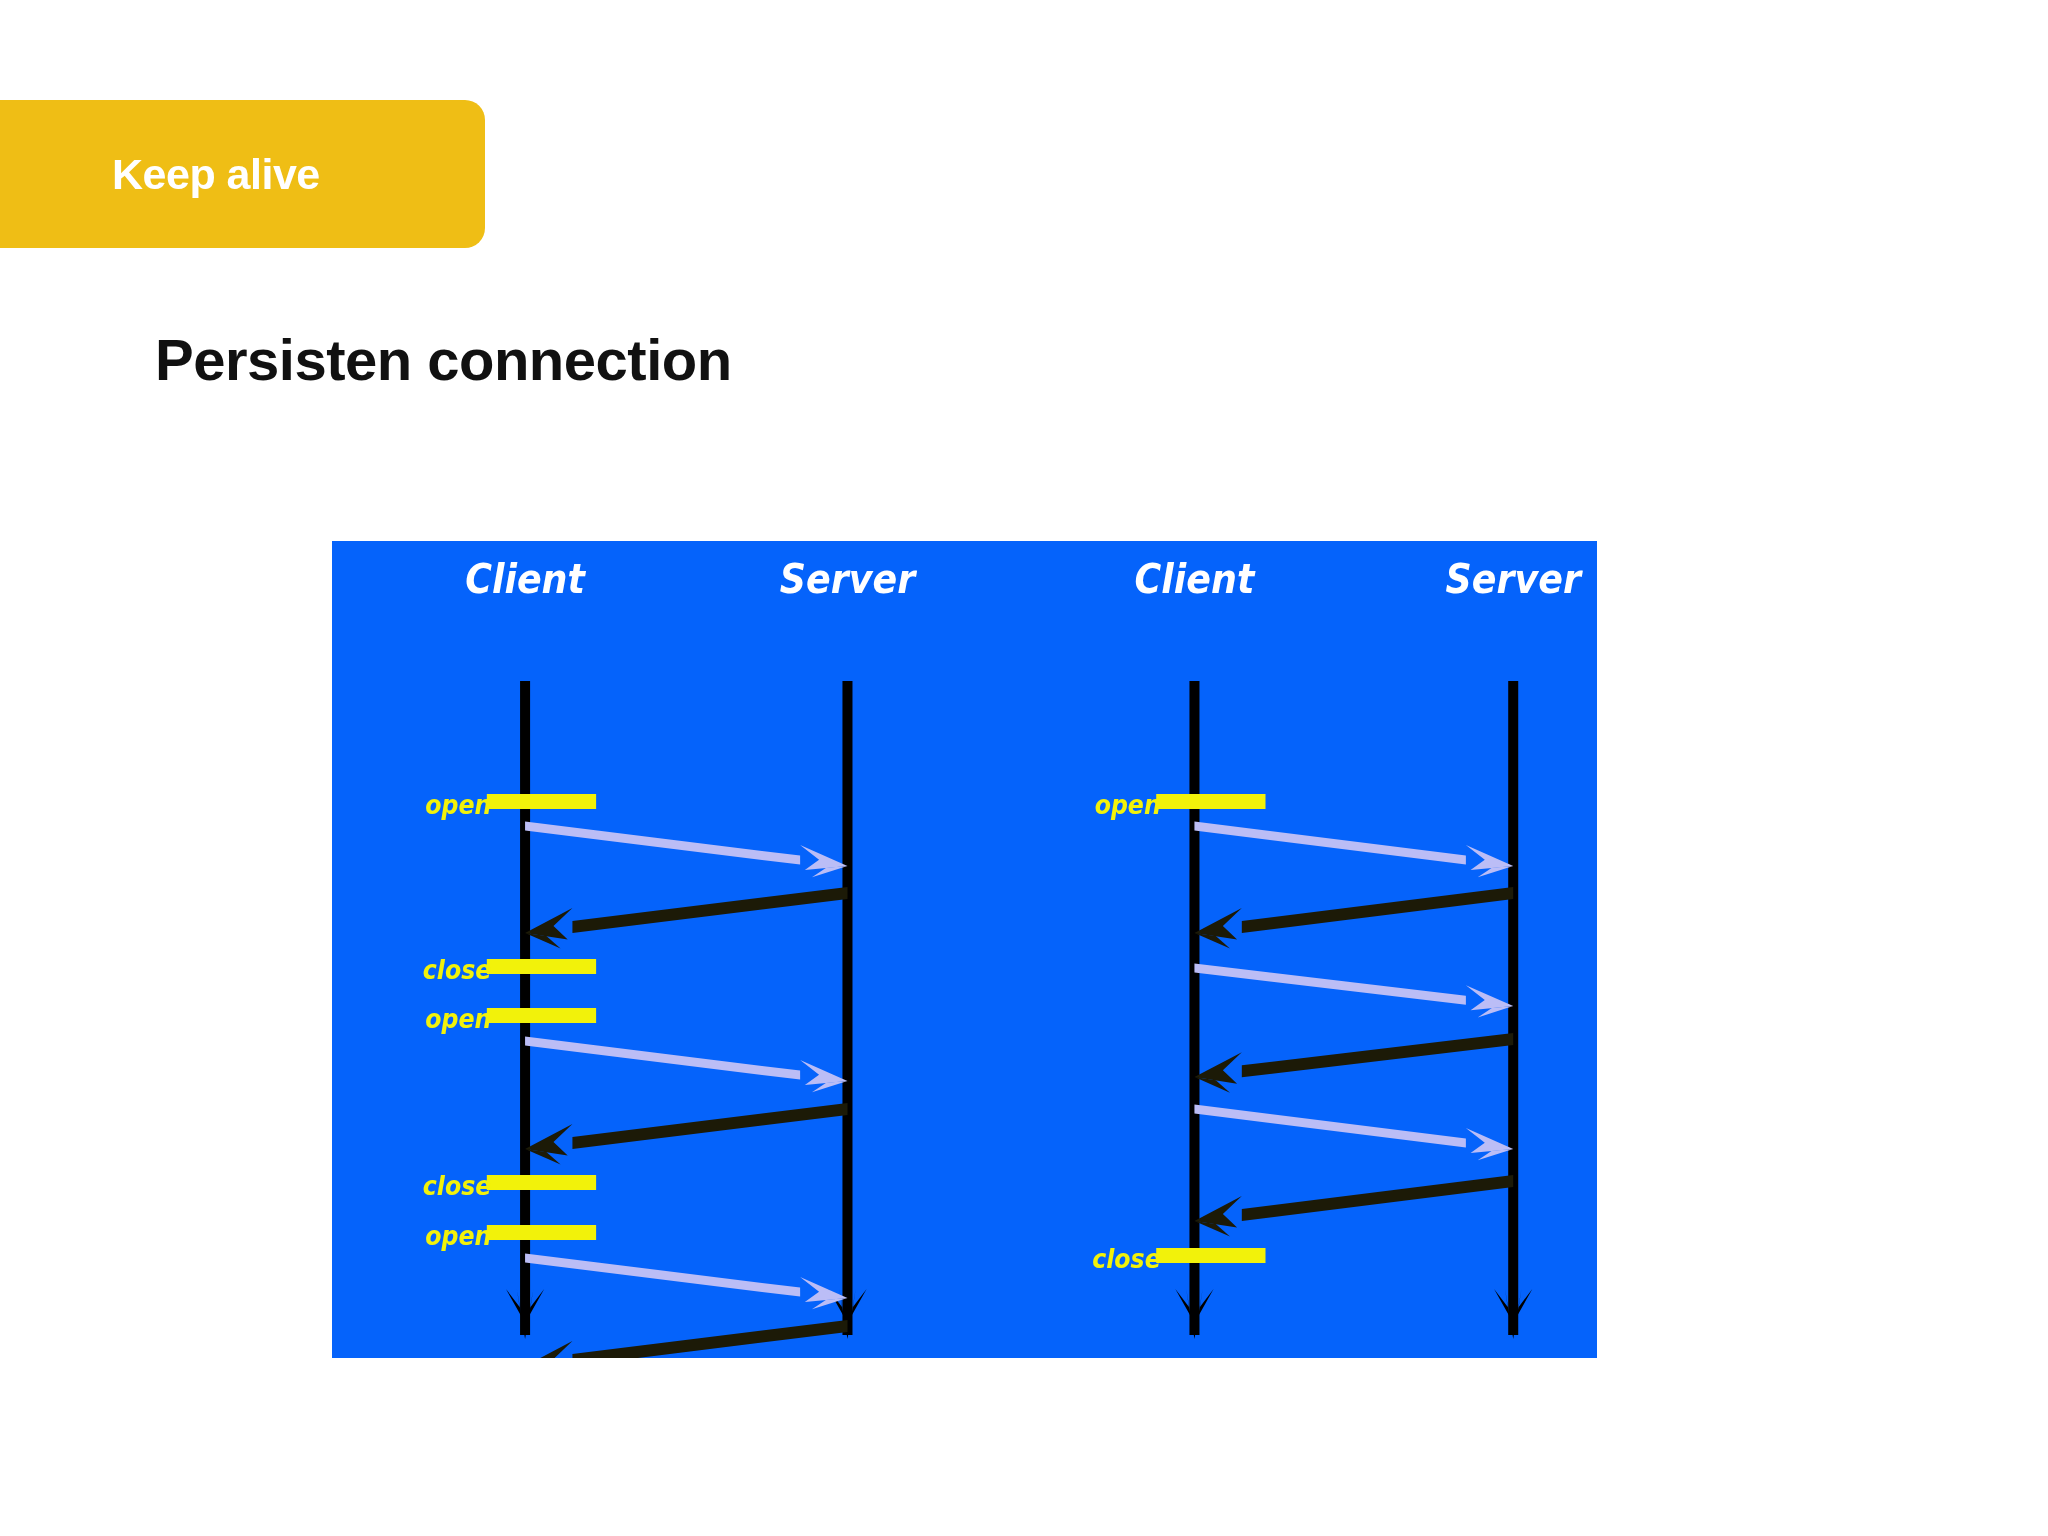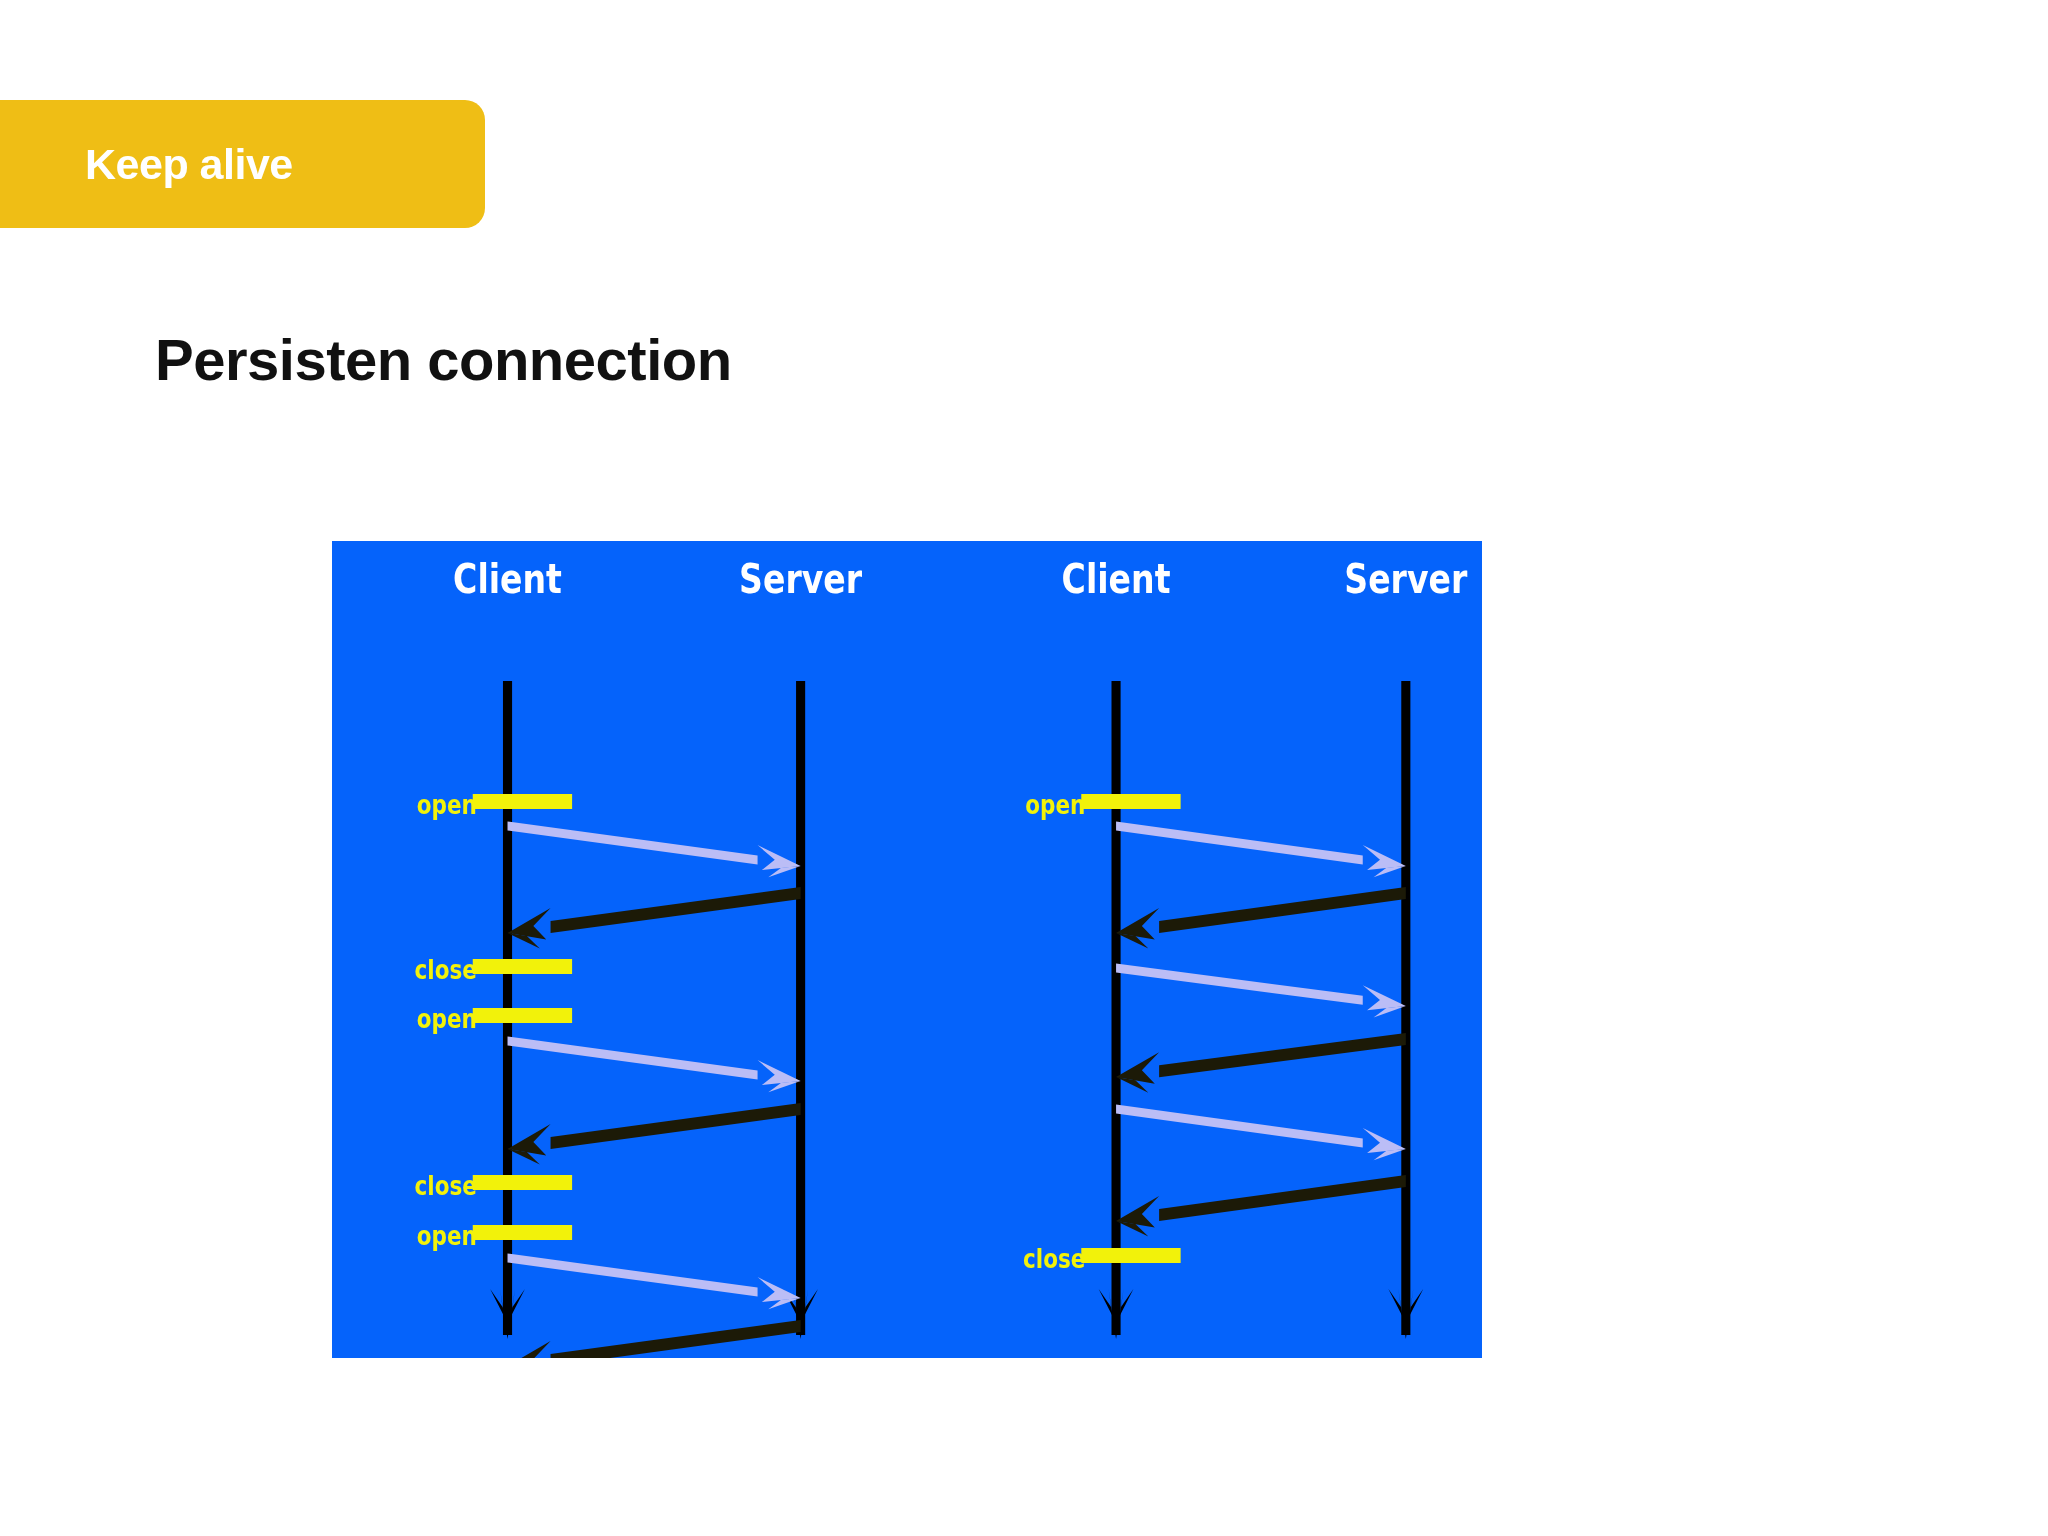--- a/index.html
+++ b/index.html
@@ -14,28 +14,28 @@
     overflow: hidden;
     position: relative;
   }
 
   
   .badge {
     position: absolute;
     left: 0;
     top: 100px;
     width: 485px;
-    height: 128px;
+    height: 148px;
     background: #EFBE15;
     border-top-right-radius: 20px;
     border-bottom-right-radius: 20px;
     display: flex;
     align-items: center;
     box-sizing: border-box;
-    padding-left: 85px;
+    padding-left: 112px;
     text-align: center;
   }
   .badge-label {
     color: #ffffff;
     font-size: 43px;
     font-weight: bold;
     letter-spacing: -0.5px;
     font-family: "Liberation Sans", sans-serif;
   }
 
@@ -51,22 +51,23 @@
     font-family: "Liberation Sans", sans-serif;
     white-space: nowrap;
     margin-left: 33px;
   }
 
   
   .diagram-wrap {
     position: absolute;
     left: 332px;
     top: 541px;
-    width: 1150px;
+    width: 1265px;
     height: 817px;
+    font-style: italic;
   }
   .diagram-svg {
     display: block;
     width: 100%;
     height: 100%;
   }
 
   .hdr-text {
     font-family: "DejaVu Sans", sans-serif;
     font-size: 40px;

